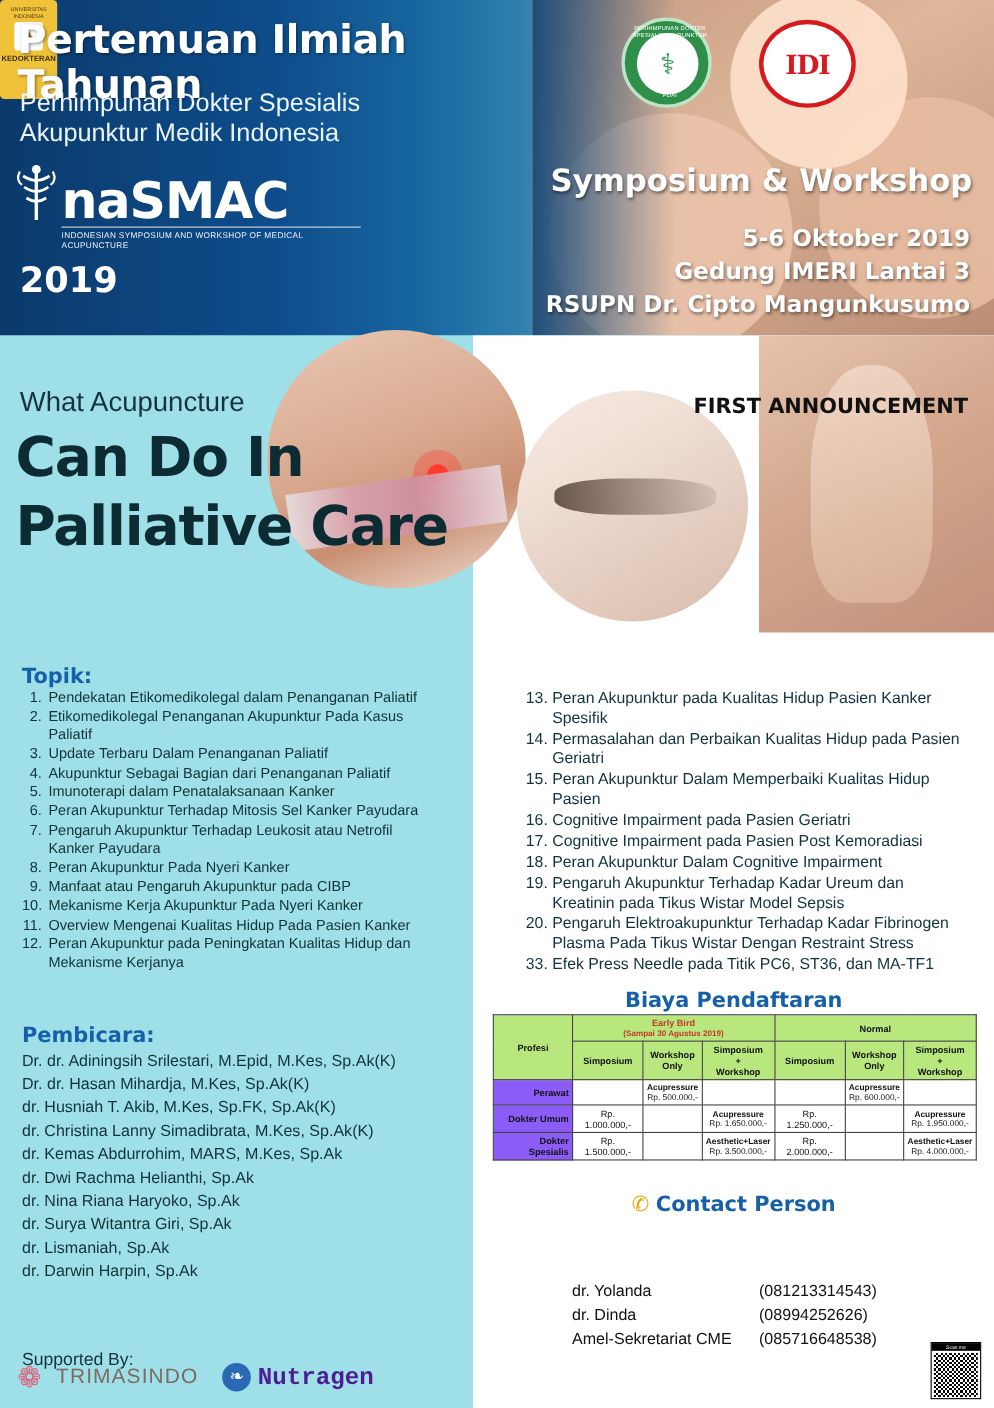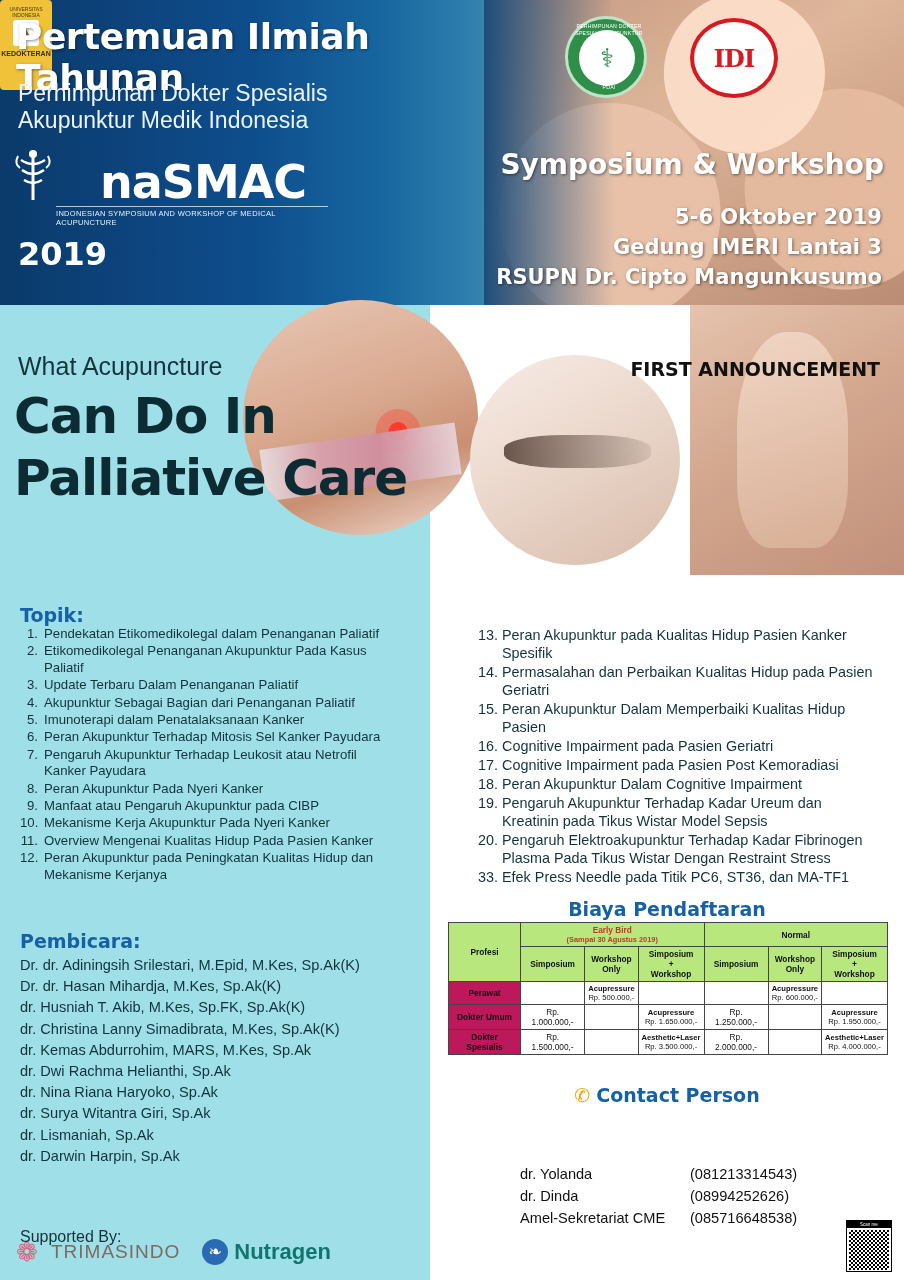--- a/index.html
+++ b/index.html
@@ -37,21 +37,21 @@
     color:#fff; font-size:36px; font-weight:bold; letter-spacing:-0.5px;
     font-family:"DejaVu Sans", sans-serif;
     text-shadow:1px 1px 3px rgba(0,0,0,0.45);
   }
   .hdr-sub {
     position:absolute; left:18px; top:80px; width:470px;
     color:#eaf4fb; font-size:23px; line-height:27px; font-weight:400;
   }
   
   .logo-block { position:absolute; left:12px; top:148px; width:330px; }
-  .logo-row { display:flex; align-items:flex-end;gap:44px; }
+  .logo-row { display:flex; align-items:flex-end; }
   .logo-caduceus {
     width:42px; height:56px; position:relative; margin-right:2px;
   }
   .logo-caduceus svg { display:block; }
   .logo-word {
     color:#fff; font-size:46px; font-weight:bold; line-height:44px;
     font-family:"DejaVu Sans", sans-serif; letter-spacing:-1px;
   }
   .logo-tag {
     color:#e7f2fa; font-size:7.5px; letter-spacing:0.3px; margin-top:2px; margin-left:44px;
@@ -197,37 +197,37 @@
 
   .supported {
     position:absolute; left:20px; top:1228px; color:#12333c; font-size:16px;
   }
   .sponsors { position:absolute; left:16px; top:1238px; display:flex; align-items:center; gap:22px; }
   .sp-trim { display:flex; align-items:center; gap:7px; }
   .sp-trim .flower { width:28px; height:28px; color:#e0607a; font-size:26px; line-height:28px; }
   .sp-trim .nm { color:#7d6a63; font-size:19px; letter-spacing:1px; }
   .sp-nut { display:flex; align-items:center; gap:6px; }
   .sp-nut .leaf { width:26px; height:26px; border-radius:50%; background:#2a6ab5; color:#fff; font-size:16px; line-height:26px; text-align:center; }
-  .sp-nut .nm { color:#0f766e; font-size:22px; font-weight:bold; }
+  .sp-nut .nm { color:#4c1d95; font-size:22px; font-weight:bold;font-family:Liberation Mono, monospace; }
 
   
   .biaya-head {
     position:absolute; left:430px; top:898px; width:474px; text-align:center;
     color:#1560a8; font-size:19px; font-weight:bold;
     font-family:"DejaVu Sans", sans-serif;
   }
   table.fee {
     position:absolute; left:448px; top:922px; width:440px;
     border-collapse:collapse; font-size:8.3px; color:#111;
   }
   table.fee td, table.fee th { border:1px solid #444; padding:2px 3px; text-align:center; vertical-align:middle; }
   table.fee th { background:#b7e77d; font-weight:bold; }
   table.fee th.eb { background:#b7e77d; color:#c0392b; }
   table.fee th.eb .sub { color:#c0392b; font-size:7.4px; font-weight:bold; display:block; }
-  table.fee td.prof { background:#be185d; font-weight:bold; font-size:8.4px; }
+  table.fee td.prof { background:#8b5cf6; font-weight:bold; font-size:8.4px;text-align:right; }
   table.fee td.acc { font-size:7.6px; }
   table.fee .hl { font-weight:bold; }
 
   
   .contact-head {
     position:absolute; left:430px; top:1084px; width:474px; text-align:center;
     color:#1560a8; font-size:19px; font-weight:bold;
     font-family:"DejaVu Sans", sans-serif;
   }
   .contact-head .ph { color:#f0a500; margin-right:6px; }

